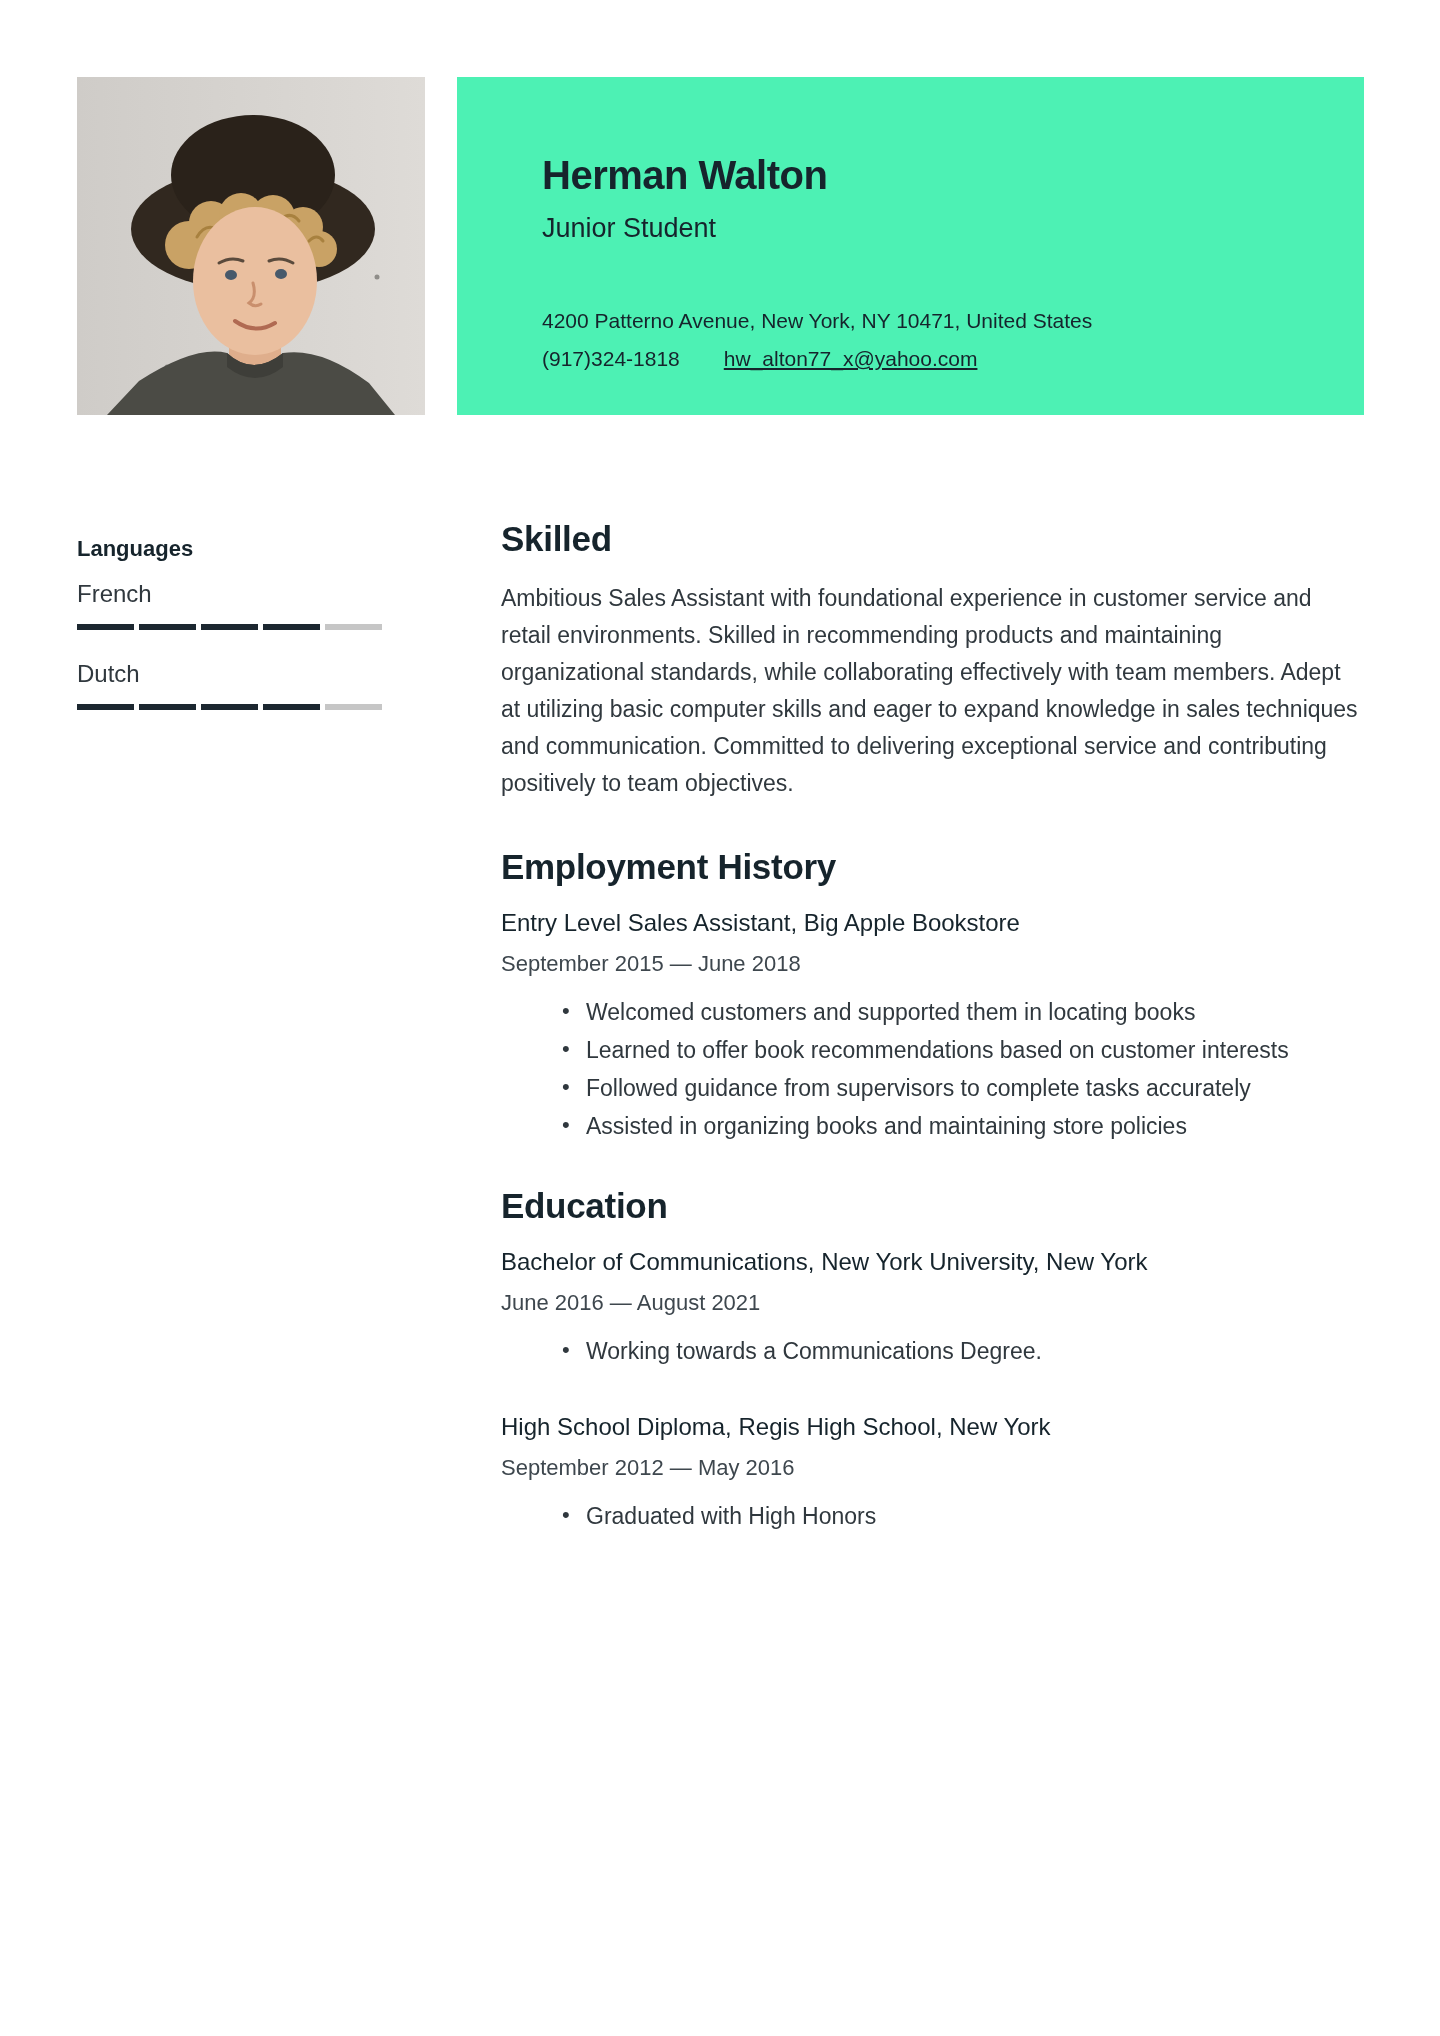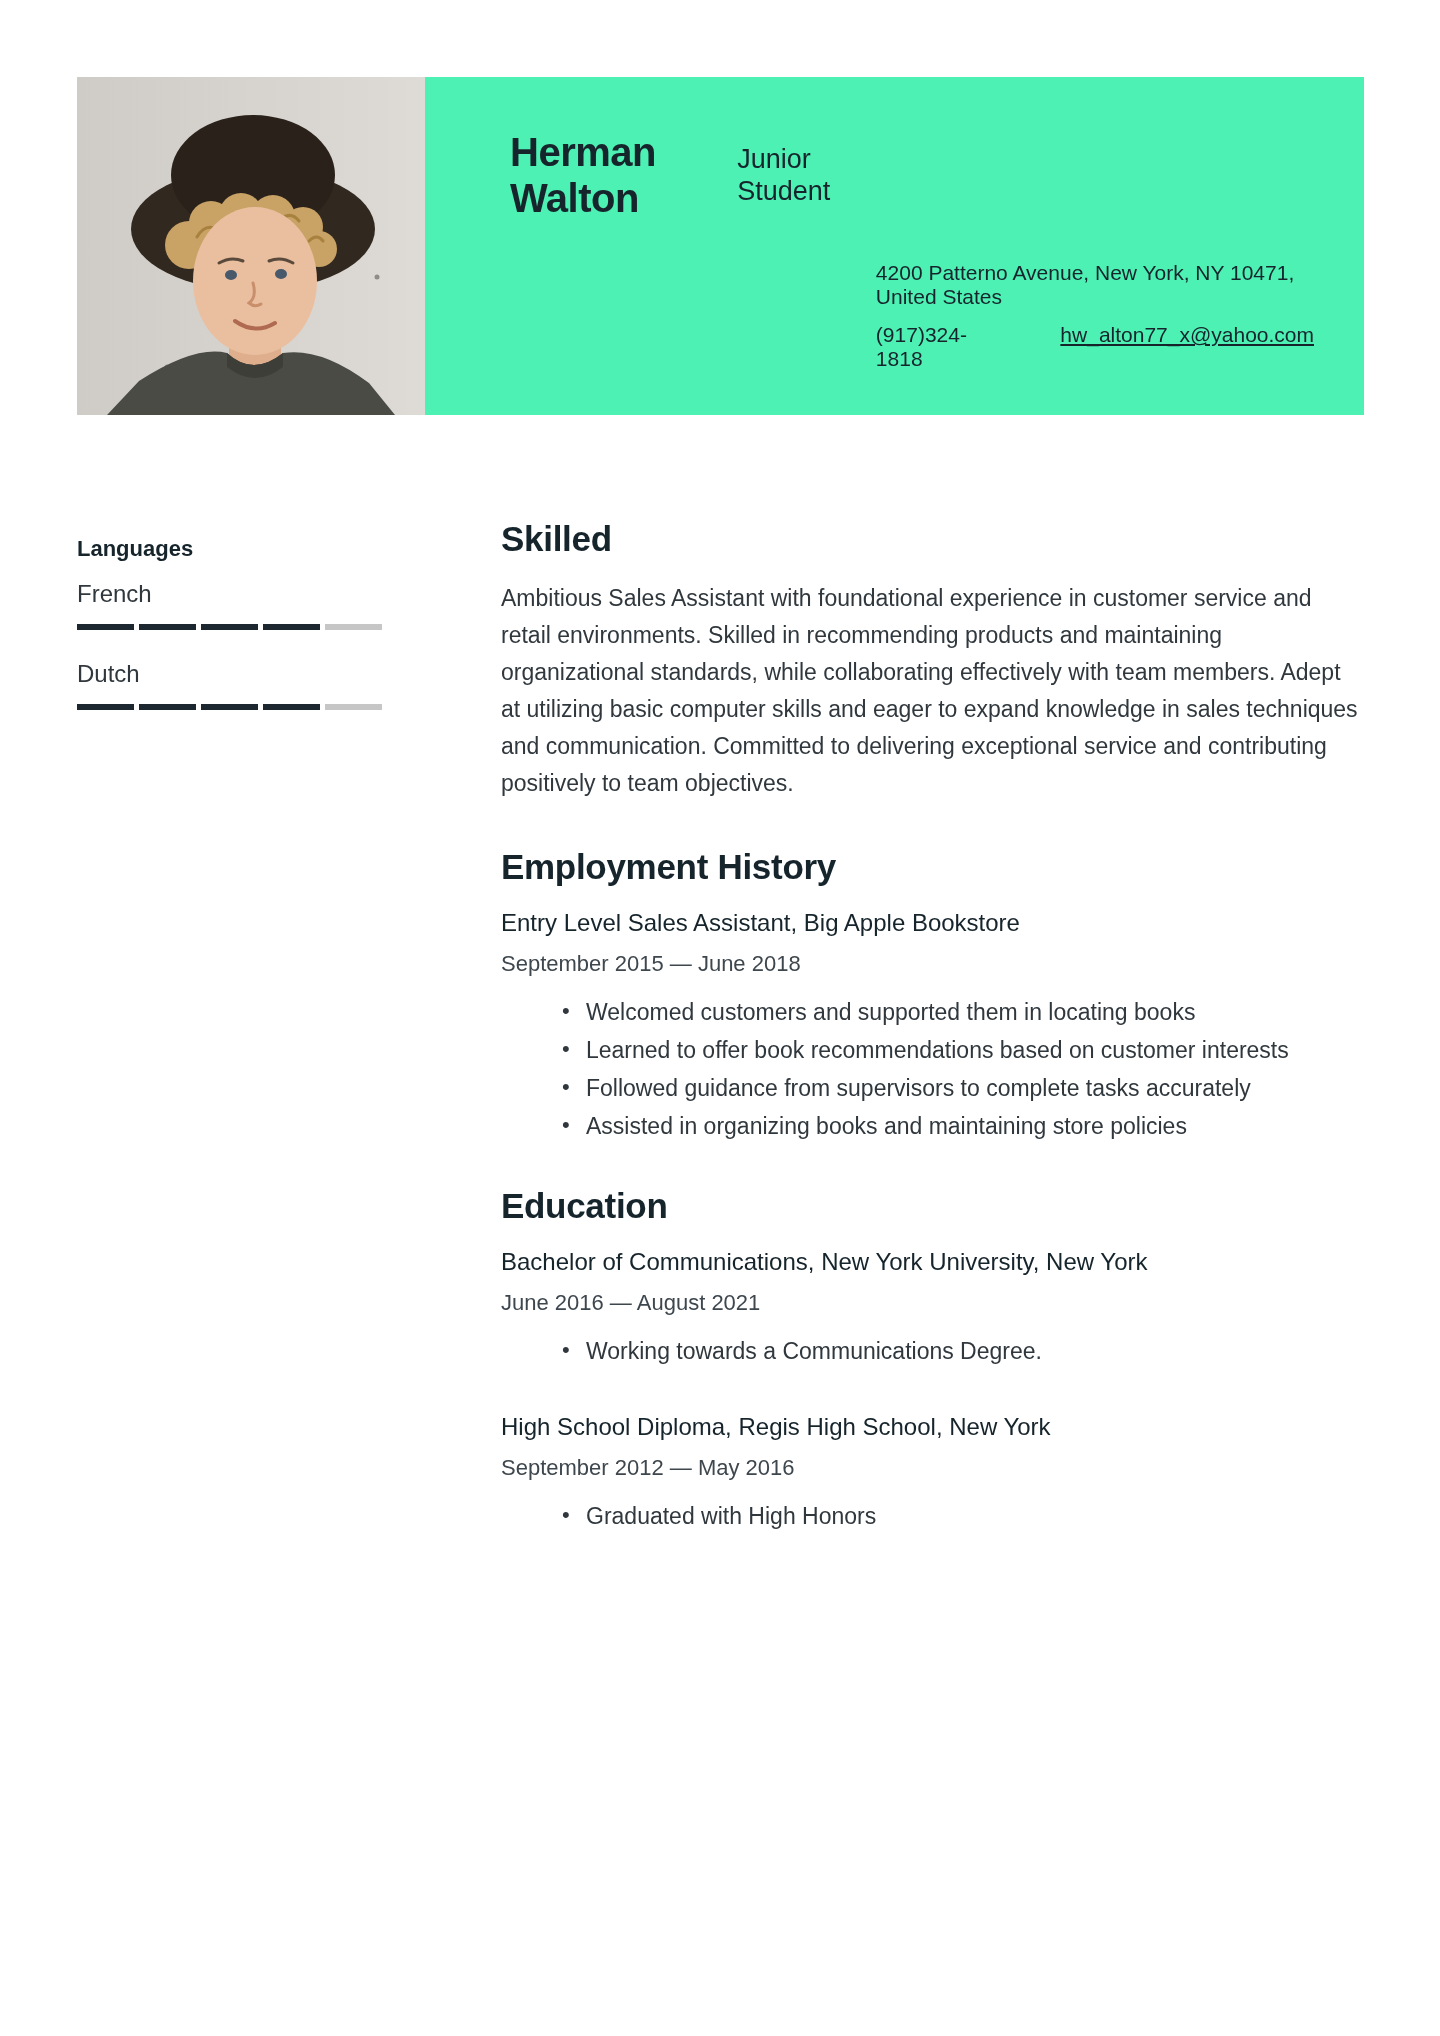--- a/index.html
+++ b/index.html
@@ -16,29 +16,29 @@
     position:relative;width:1440px;height:2036px;background:#ffffff;
     font-family:"Liberation Sans","DejaVu Sans",sans-serif;color:var(--body-text);
     overflow:hidden;
   }
   
   .header{position:absolute;left:77px;top:77px;width:1287px;height:338px;display:flex;}
   .photo{flex:none;width:348px;height:338px;background:#d8d6d2;overflow:hidden;}
   .photo svg{display:block;width:100%;height:100%;}
   .header-right{
     flex:1;background:var(--accent);
-    padding:52px 50px 44px 85px;display:flex;flex-direction:row;
+    padding:75px 50px 44px 85px;display:flex;flex-direction:column;margin-left:32px;
   }
   .name{
     margin:0;font-size:40px;line-height:46px;font-weight:700;
     color:var(--ink);letter-spacing:-0.5px;
   }
   .job-title{margin-top:14px;font-size:27px;line-height:32px;font-weight:400;color:var(--ink);}
   .contact{margin-top:auto;font-size:21px;line-height:24px;color:var(--ink);}
-  .contact-line2{margin-top:14px;display:flex;align-items:baseline;gap:7px;}
+  .contact-line2{margin-top:14px;display:flex;align-items:baseline;}
   .email{color:var(--ink);text-decoration:underline;margin-left:44px;cursor:pointer;}
   
   .columns{position:absolute;left:77px;top:488px;width:1287px;display:flex;align-items:flex-start;}
   .sidebar{flex:none;width:424px;padding-right:60px;}
   .side-block{width:330px;}
   .side-heading{margin:0;font-size:22px;line-height:26px;font-weight:700;color:var(--ink);}
   .skills-list{list-style:none;margin:2px 0 0;padding:0;}
   .skills-list li{margin-top:14px;font-size:24px;line-height:36px;color:var(--body-text);}
   .languages{margin-top:48px;}
   .lang-item{margin-top:14px;}

